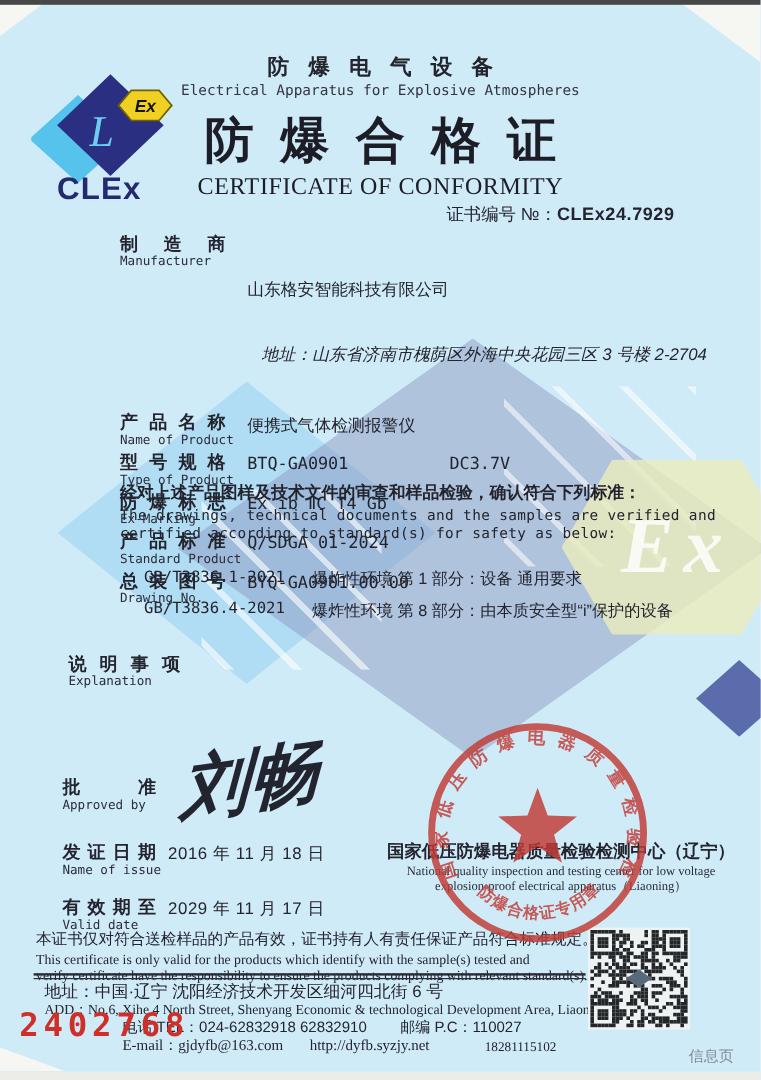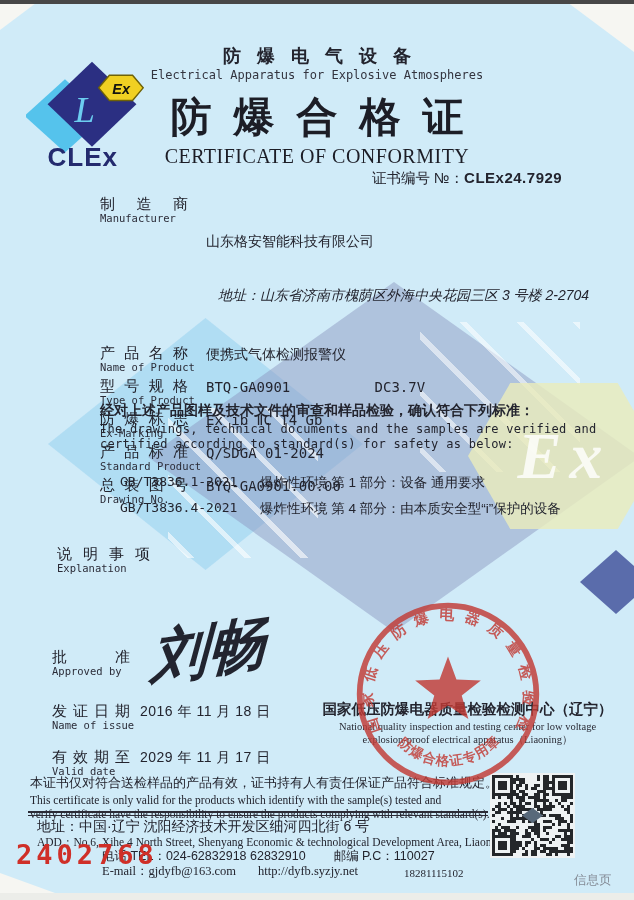--- a/index.html
+++ b/index.html
@@ -41,21 +41,21 @@
     font-size:41px;font-weight:bold;letter-spacing:22px;text-indent:22px;color:#1c1d26;}
   .cert-title-en{position:absolute;top:145px;left:0;width:634px;text-align:center;z-index:2;
     font-family:"Liberation Serif",serif;font-size:20px;letter-spacing:.5px;color:#1c1d26;}
   .cert-no-line{position:absolute;top:169px;left:372px;z-index:2;font-size:14.5px;}
   .cert-no-line b{font-size:15px;letter-spacing:.5px;}
   .logo-svg{position:absolute;left:26px;top:56px;width:132px;height:112px;z-index:2;}
   
   .fields{position:absolute;top:195px;left:100px;width:525px;z-index:2;}
   .frow{display:flex;margin-bottom:4px;}
   .flabel{width:88px;flex:none;}
-  .flabel .cn{font-size:15px;font-weight:normal;line-height:17px;text-align:justify;text-align-last:justify;}
+  .flabel .cn{font-size:15px;font-weight:bold;line-height:17px;text-align:justify;text-align-last:justify;}
   .flabel .en{font-family:"DejaVu Sans Mono",monospace;font-size:10.5px;line-height:12px;white-space:nowrap;color:#2b2c38;}
   .fvalue{margin-left:18px;font-size:14px;line-height:18px;white-space:pre;padding-top:1px;}
   .fvalue.mono{font-family:"DejaVu Sans Mono",monospace;}
   .fvalue .v2{font-size:14px;padding-left:12px;font-style:italic;}
   
   .stmt{position:absolute;top:402px;left:100px;z-index:2;}
   .stmt-cn{font-size:14px;font-weight:bold;margin-bottom:2px;}
   .stmt-en{font-family:"DejaVu Sans Mono",monospace;font-size:12px;line-height:14.5px;letter-spacing:.3px;}
   .standards{position:absolute;top:474px;left:120px;z-index:2;}
   .srow{display:flex;margin-bottom:8px;}
@@ -188,21 +188,21 @@
     <div class="stmt-en">certified according to standard(s) for safety as below:</div>
   </div>
 
   <div class="standards">
     <div class="srow">
       <div class="scode">GB/T3836.1-2021</div>
       <div class="sdesc">爆炸性环境 第 1 部分：设备 通用要求</div>
     </div>
     <div class="srow">
       <div class="scode">GB/T3836.4-2021</div>
-      <div class="sdesc">爆炸性环境 第 4 部分：由本质安全型“i”保护的设备</div>
+      <div class="sdesc">爆炸性环境 第 8 部分：由本质安全型“i”保护的设备</div>
     </div>
   </div>
 
   <div class="expl">
     <div class="flabel">
       <div class="cn">说明事项</div>
       <div class="en">Explanation</div>
     </div>
   </div>
 

